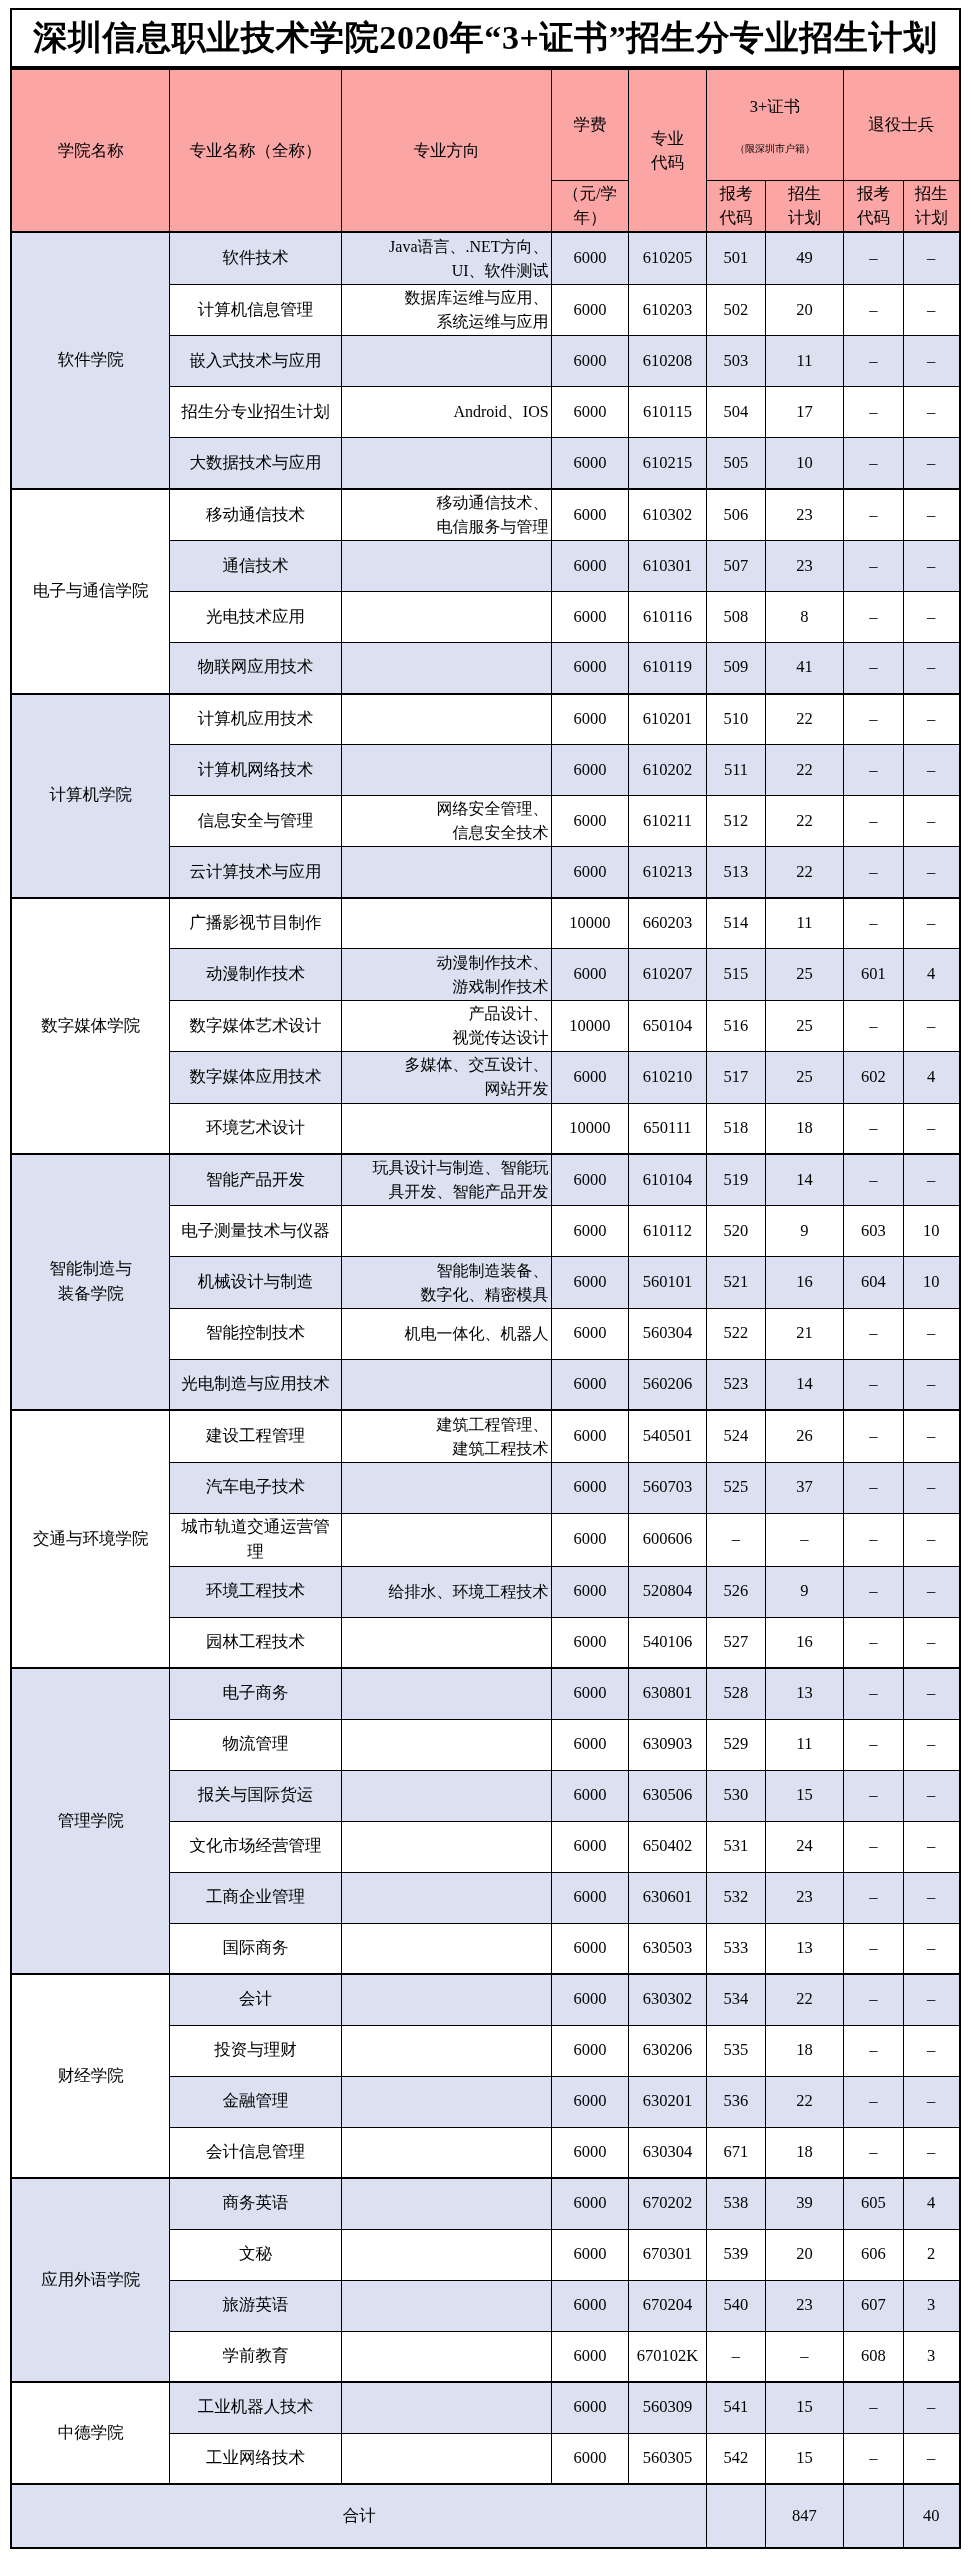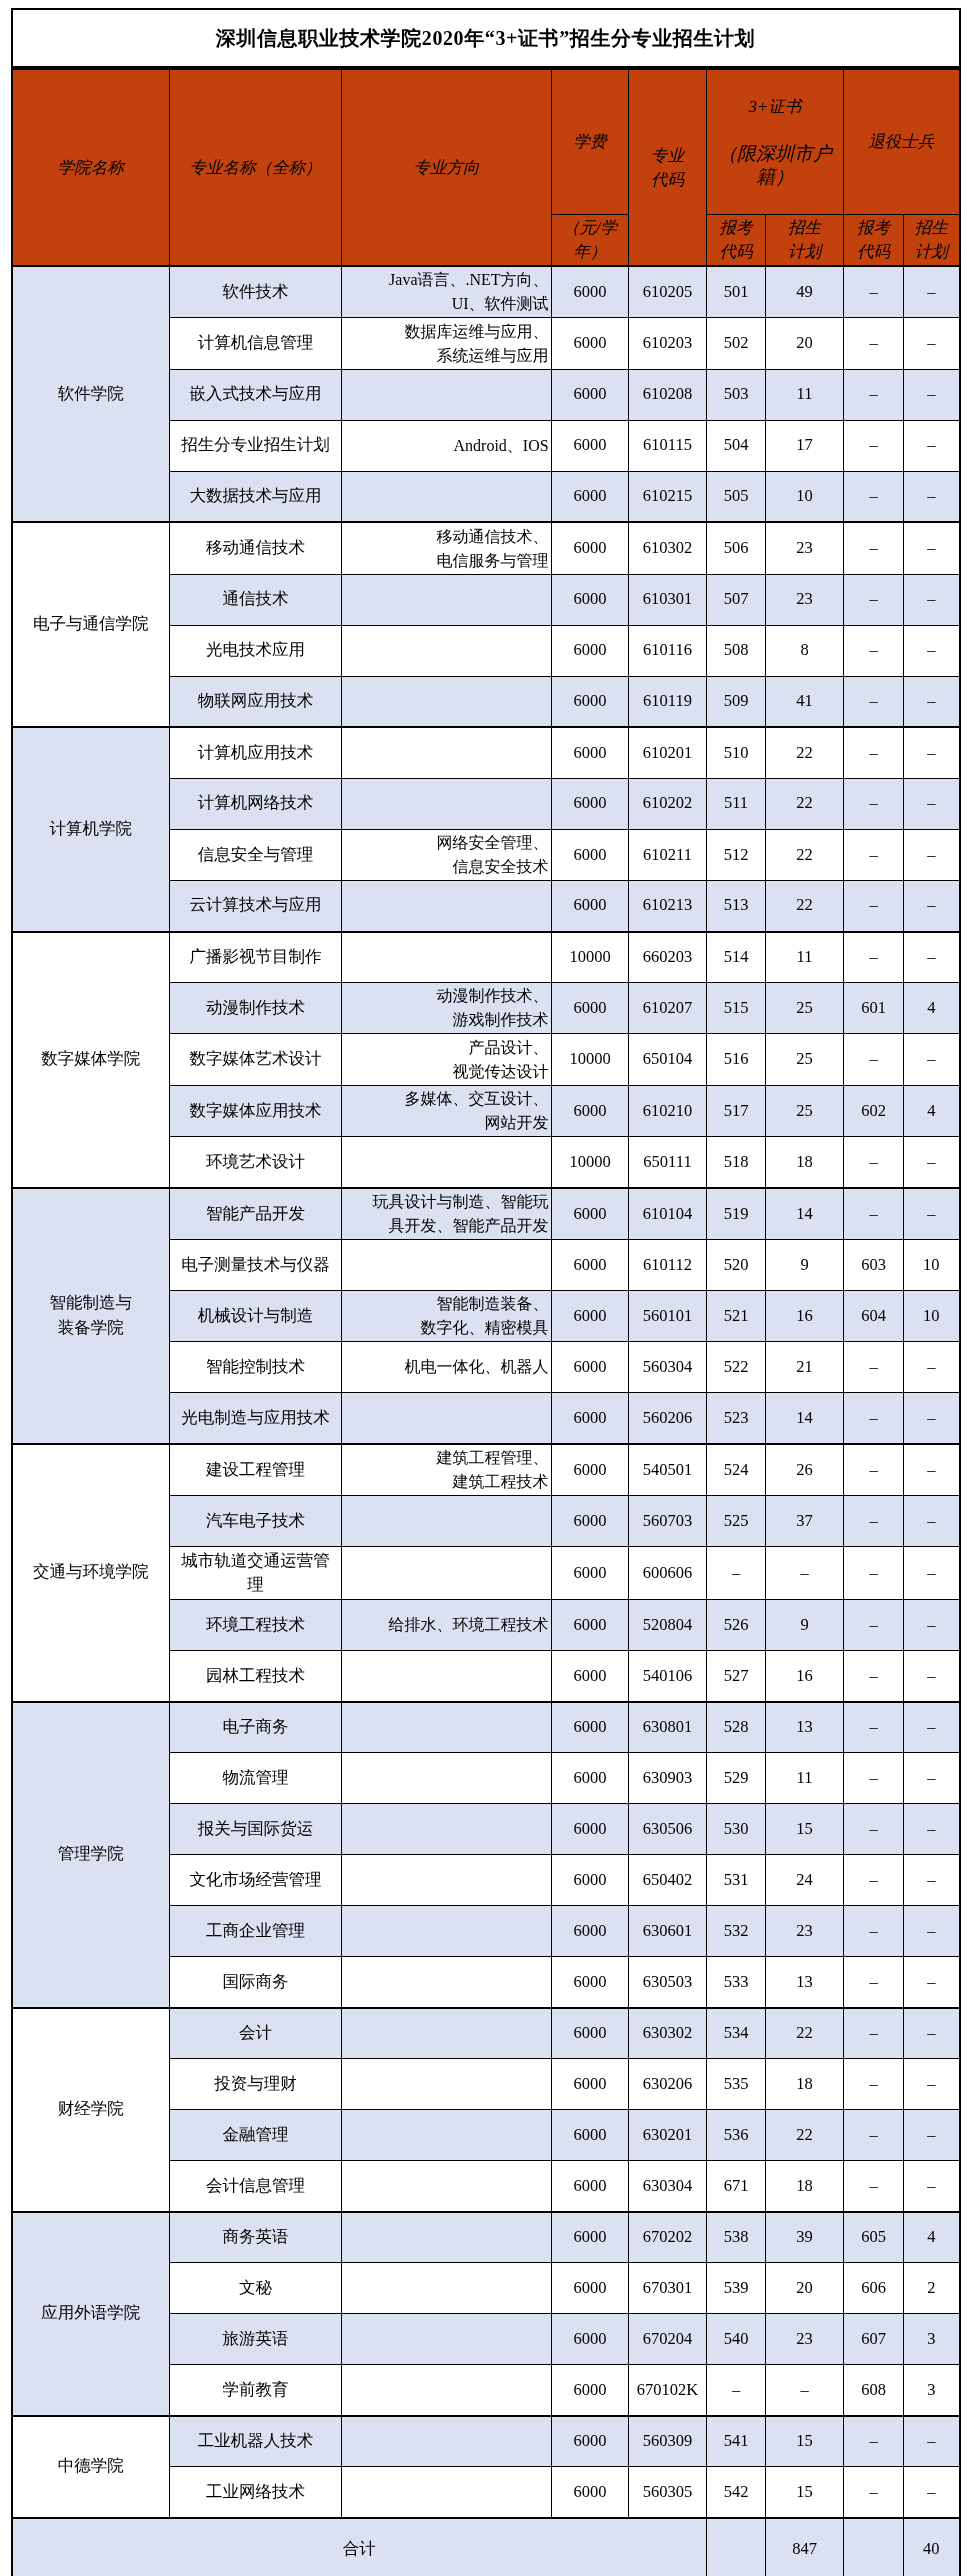--- a/index.html
+++ b/index.html
@@ -25,32 +25,32 @@
     text-align: center;
     vertical-align: middle;
     white-space: pre-line;
     padding: 1.2px 2.4px;
     font-weight: normal;
     box-sizing: border-box;
     overflow: hidden;
   }
   .blue  { background: var(--stripe); }
   .white { background: #ffffff; }
-  thead th { background: #c2410c; font-size: 16.5px; line-height: 1.45; font-style: italic; }
+  thead th { background: #fca5a5; font-size: 16.5px; line-height: 1.45; }
   .title-cell {
-    font-size: 20px;
+    font-size: 34px;
     font-weight: bold;
     height: 59px;
     border-bottom-width: 4.1px;
     letter-spacing: 0.6px;
     background: #ffffff;
   }
   .hrow1 th { height: 35px; }
   .hrow2 th { height: 49px; border-bottom-width: 2.9px; }
-  .small-note { font-size: 19px; line-height: 1.2; }
+  .small-note { font-size: 10px; line-height: 1.2; }
   tbody td { height: 51px; font-size: 16.5px; line-height: 1.5; }
   tr.group-start > td { border-top-width: 2.9px; }
   .total-row td { height: 64px; border-bottom-width: 2.9px; }
   .dir { font-size: 16px; text-align: right; }
 </style>
 </head>
 <body>
 
 <div id="page">
   <table>

